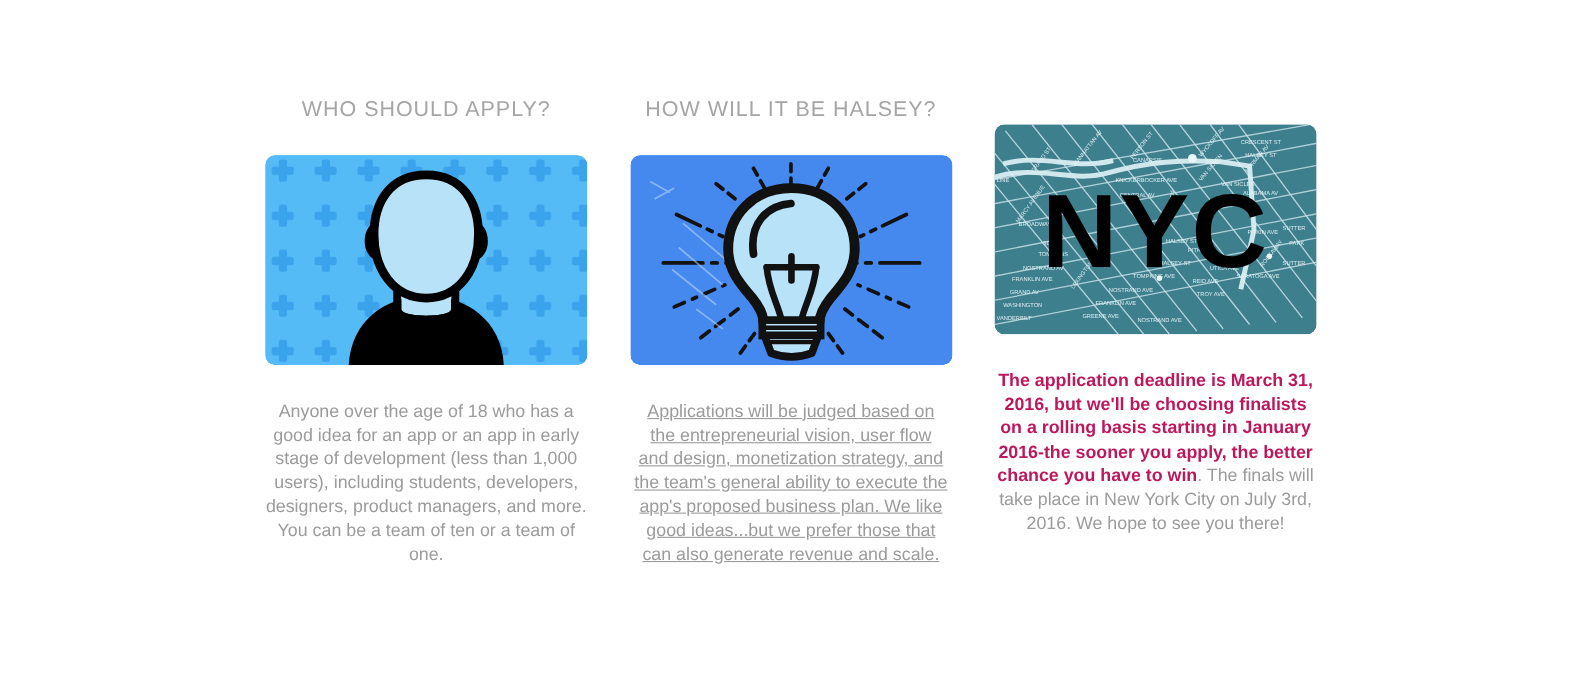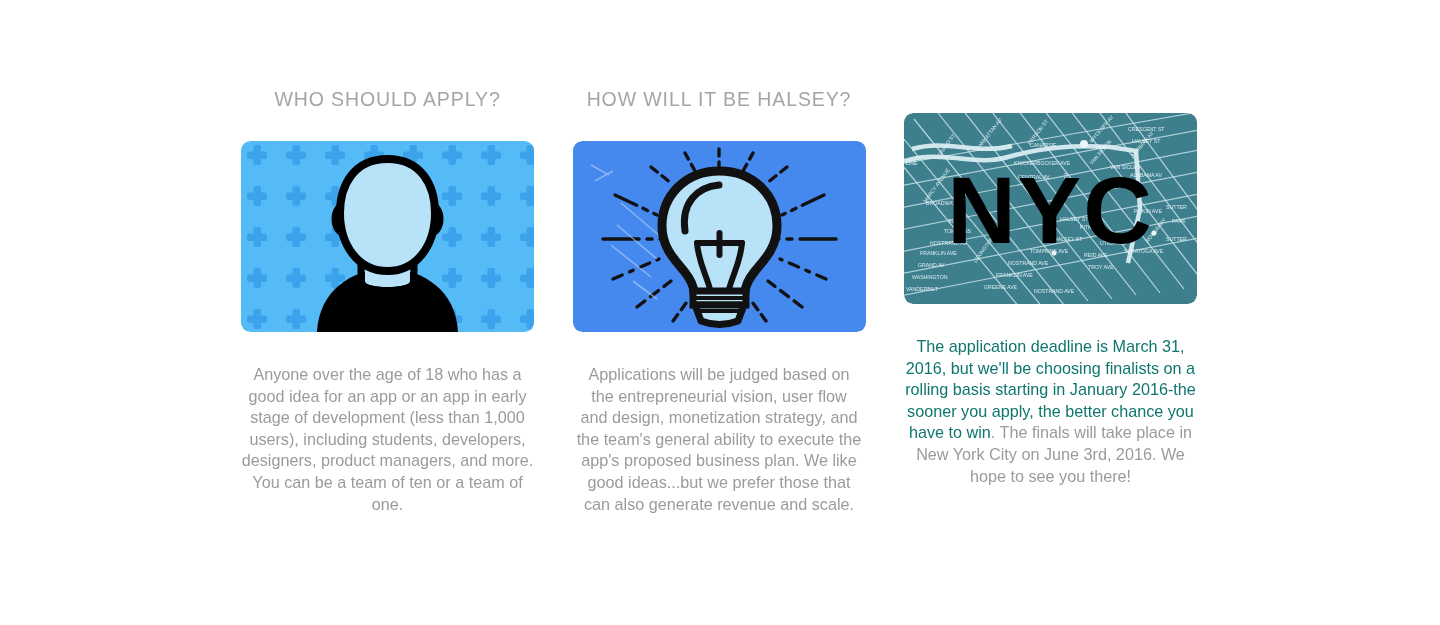--- a/index.html
+++ b/index.html
@@ -68,26 +68,26 @@
     width: 293px;
     font-family: "Liberation Sans", sans-serif;
     font-size: 16.2px;
     line-height: 21.6px;
     color: #9b9b9b;
     text-align: center;
     font-weight: 400;
   }
 
   .col-body b, .col-body .strong {
-    color: #0f766e;
-    font-weight: 400;
+    color: #be185d;
+    font-weight: 700;
   }
 
   .col-1 .col-body { padding: 0 1px; }
-  .col-2 .col-body { width: 287px; }
+  .col-2 .col-body { width: 287px; text-decoration: underline; }
   .col-3 .col-body { width: 293px; }
 </style>
 </head>
 <body>
 
 <div class="page">
 
   <div class="columns">
 
     <div class="column col-1">
@@ -282,18 +282,18 @@
               <text x="156" y="108">HALSEY ST</text>
               <text x="176" y="116">PITKIN</text>
             </g>
 
             <text x="146.5" y="130" text-anchor="middle" font-family="'Liberation Sans', sans-serif" font-size="95" font-weight="700" fill="#000000" letter-spacing="2" transform="translate(0,0) scale(1,1)">NYC</text>
           </g>
         </svg>
       </div>
 
       <p class="col-body">
-        <b class="strong">The application deadline is March 31, 2016, but we'll be choosing finalists on a rolling basis starting in January 2016-the sooner you apply, the better chance you have to win</b><span>. The finals will take place in New York City on June 3rd, 2016. We hope to see you there!</span>
+        <b class="strong">The application deadline is March 31, 2016, but we'll be choosing finalists on a rolling basis starting in January 2016-the sooner you apply, the better chance you have to win</b><span>. The finals will take place in New York City on July 3rd, 2016. We hope to see you there!</span>
       </p>
     </div>
 
   </div>
 </div>
 
 </body></html>

